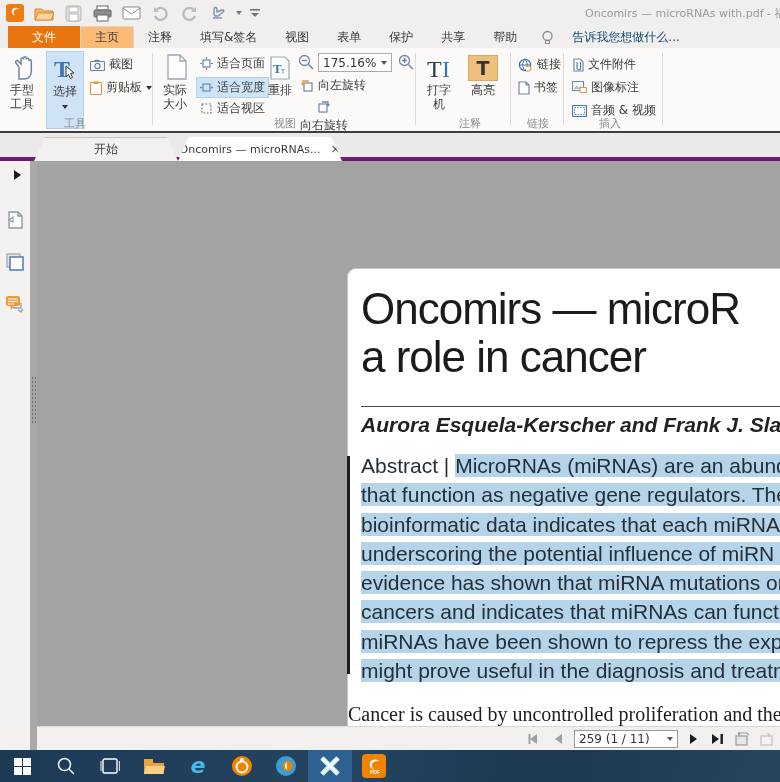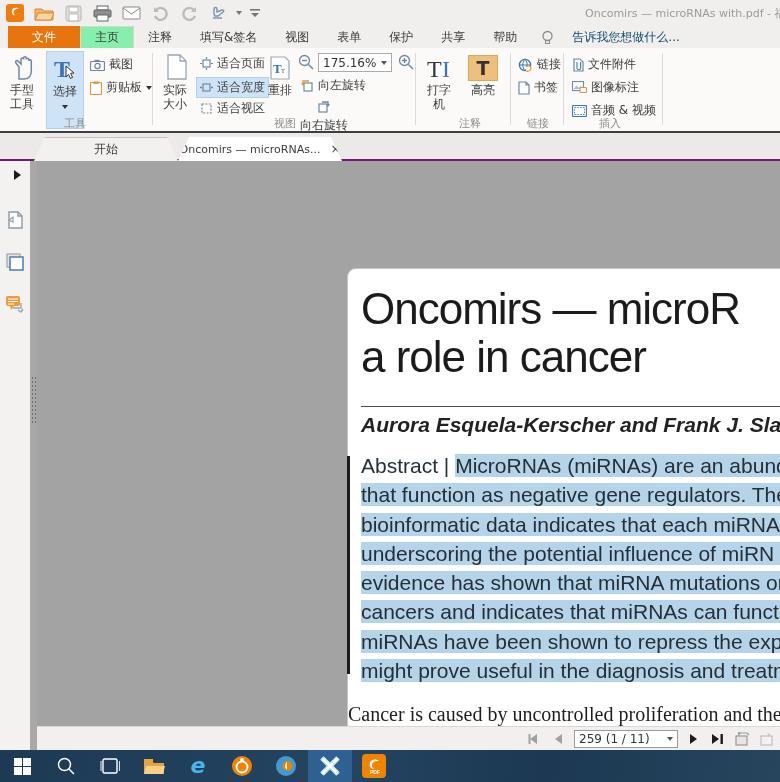--- a/index.html
+++ b/index.html
@@ -10,37 +10,37 @@
   .titlebar { position:absolute; left:0; top:0; width:780px; height:26px; background:#f1efee; }
   .qat { position:absolute; left:4px; top:2px; display:flex; align-items:center; gap:7px; }
   .qat .qbtn { width:22px; height:22px; display:flex; align-items:center; justify-content:center; }
   .win-title { position:absolute; left:585px; top:6px; font-size:11px; color:#9a9a9a; white-space:nowrap; }
   .caret { display:inline-block; width:0; height:0; border-left:3px solid transparent; border-right:3px solid transparent; border-top:4px solid #777; }
 
   
   .tabrow { position:absolute; left:0; top:26px; width:780px; height:22px; background:#f1efee; display:flex; align-items:stretch; }
   .rtab { padding:0 14px; font-size:12px; color:#3b3b3b; display:flex; align-items:center; cursor:default; }
   .rtab.file { background:#e8740e; color:#fff; margin-left:8px; padding:0 24px; }
-  .rtab.active { background:#86efac; border:1px solid #d8d6d4; border-bottom:none;text-align:center; }
+  .rtab.active { background:#fdba74; border:1px solid #d8d6d4; border-bottom:none;text-align:center; }
   .tellme { display:flex; align-items:center; gap:18px; font-size:12px; color:#0c4a6e; padding-left:10px; }
 
   
   .ribbon { position:absolute; left:0; top:48px; width:780px; height:85px; background:#fbfaf9; border-bottom:2px solid #3e3e40; }
   .rsep { position:absolute; top:5px; width:1px; height:72px; background:#dcdad8; }
   .gl { position:absolute; top:68px; font-size:11px; color:#8e8c8a; text-align:center; }
   .bigbtn { position:absolute; top:3px; text-align:center; font-size:12px; color:#3c3c3c; line-height:14px; }
   .bigbtn .bicon { height:30px; display:flex; align-items:flex-end; justify-content:center; margin-bottom:2px; }
   .bigbtn.sel { background:#cfe3f6; border:1px solid #b3d1ee; }
   .smallbtn { position:absolute; display:flex; align-items:center; gap:4px; font-size:12px; color:#3c3c3c; white-space:nowrap; }
   .smallbtn.sel { background:#cfe3f6; border:1px solid #b3d1ee; padding:1px 3px; margin-left:-4px; }
   .zoombox { position:absolute; width:74px; height:19px; background:#fff; border:1px solid #ababab; font-size:12px; color:#333; display:flex; align-items:center; padding:0 4px; justify-content:space-between; }
   .hl-swatch { width:30px; height:26px; background:#edc17d; border:1px solid #dca75b; display:flex; align-items:center; justify-content:center; font-size:19px; color:#333; font-weight:bold; }
 
   
-  .doctabs { position:absolute; left:0; top:133px; width:780px; height:28px; background:#eceae8; border-bottom:2px solid #701a75; }
+  .doctabs { position:absolute; left:0; top:133px; width:780px; height:28px; background:#eceae8; border-bottom:4px solid #701a75; }
   .dtab { position:absolute; top:4px; height:24px; font-size:12px; color:#3c3c3c; display:flex; align-items:center; justify-content:center; clip-path:polygon(11px 0, calc(100% - 11px) 0, 100% 100%, 0 100%); }
   .dtab.start { left:34px; width:144px; background:#f3f1ef; border-top:1px solid #c5c3c1; }
   .dtab.docact { left:178px; width:164px; background:#ffffff; }
   .dtab .close { margin-left:10px; color:#444; font-size:12px; cursor:default; }
 
   
   .workspace { position:absolute; left:0; top:161px; width:780px; height:589px; background:#a3a3a3;text-decoration:underline; }
   .sidebar { position:absolute; left:0; top:0; width:30px; height:589px; background:#f3f2f1; }
   .splitter { position:absolute; left:30px; top:0; width:7px; height:589px; background:#a9a8a7; }
   .grip { position:absolute; left:1px; top:215px; width:5px; height:48px;

